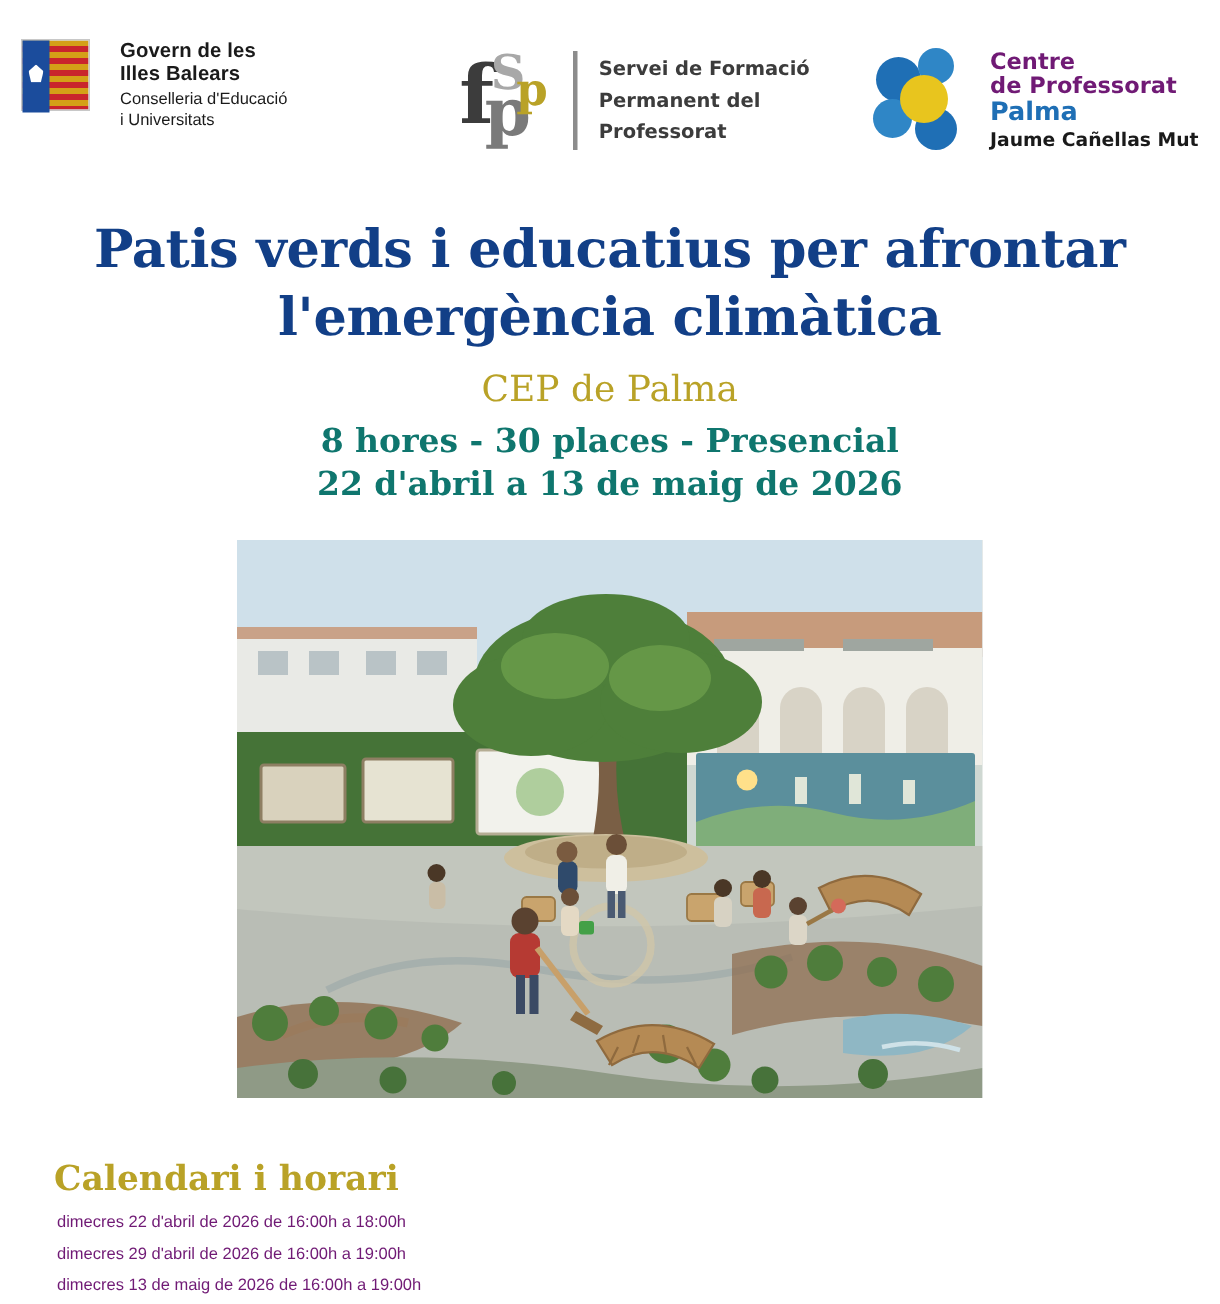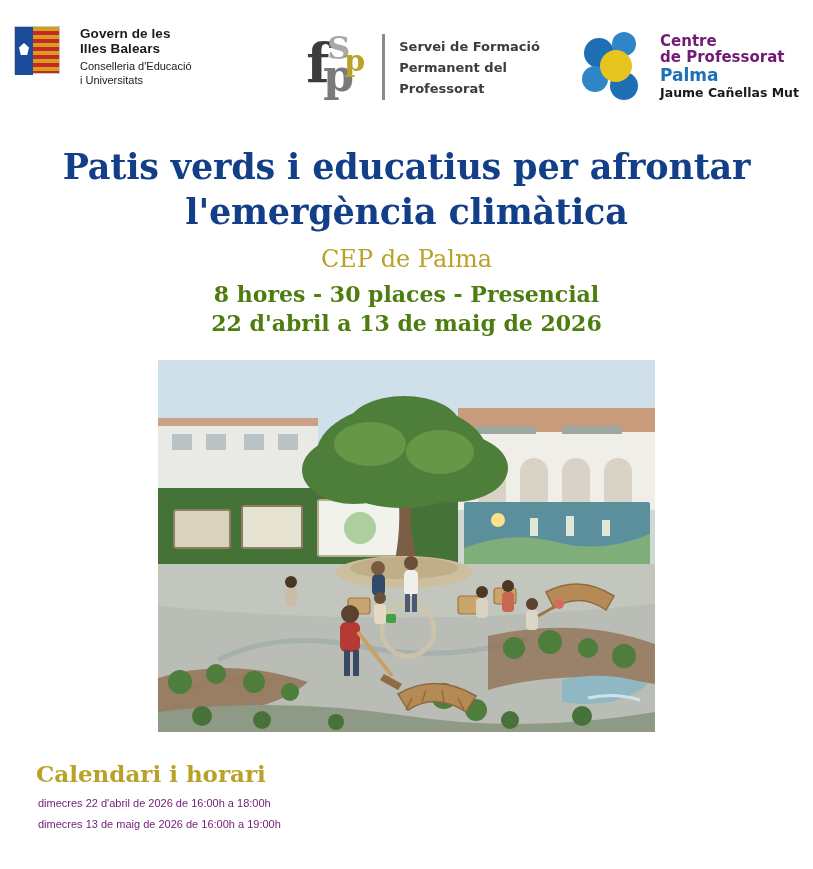--- a/index.html
+++ b/index.html
@@ -200,42 +200,42 @@
     font-size: 24px;
     line-height: 30px;
     color: #b9a227;
     margin-top: 10px;
   }
   .course-meta {
     font-family: "DejaVu Serif", serif;
     font-weight: bold;
     font-size: 22px;
     line-height: 29px;
-    color: #4d7c0f;
+    color: #0f766e;
     margin-top: 6px;
   }
 
   
   .photo-wrap {
     display: flex;
     justify-content: center;
     margin-top: 22px;
   }
   .photo {
     width: 497px;
     height: 372px;
     position: relative;
     overflow: hidden;
     background: #cfd8d2;
   }
   .photo svg { display: block; }
 
   
   .calendar {
-    margin: 28px 0 0 36px;
+    margin: 40px 0 0 36px;
   }
   .calendar h2 {
     font-family: "DejaVu Serif", serif;
     font-weight: bold;
     font-size: 23px;
     line-height: 27px;
     color: #b9a227;
     margin: 0 0 6px 0;
   }
   .calendar .line {
@@ -451,14 +451,15 @@
           <circle cx="352" cy="360" r="9"></circle>
         <circle cx="424" cy="356" r="10"></circle>
       </g>
     </svg>
   </div>
 </div>
 
 <div class="calendar">
   <h2>Calendari i horari</h2>
   <div class="line">dimecres 22 d'abril de 2026 de 16:00h a 18:00h</div>
+  <div class="line">dimecres 29 d'abril de 2026 de 16:00h a 19:00h</div>
   <div class="line">dimecres 13 de maig de 2026 de 16:00h a 19:00h</div>
 </div>
 
 </body></html>

